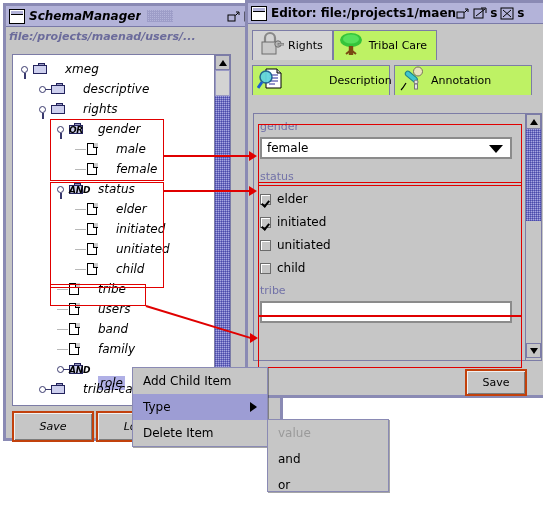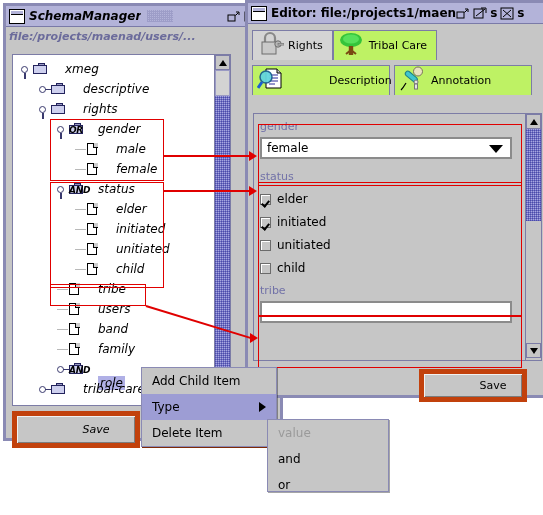--- a/index.html
+++ b/index.html
@@ -60,22 +60,22 @@
   .vscroll .arrow{width:100%;height:15px;background:#c6c6c6;border:1px solid #7c7ca6;
            box-sizing:border-box;display:flex;align-items:center;justify-content:center;}
   .tri-up{width:0;height:0;border-left:4px solid transparent;border-right:4px solid transparent;border-bottom:6px solid #000;}
   .tri-dn{width:0;height:0;border-left:4px solid transparent;border-right:4px solid transparent;border-top:6px solid #000;}
   .thumb-gray{background:#d3d3d3;border:1px solid #9a9ac4;box-sizing:border-box;}
   .track-purple{background:
       repeating-linear-gradient(0deg,#8a8ad0 0 1px,#cfcfef 1px 2px),
       repeating-linear-gradient(90deg,#8a8ad0 0 1px,#cfcfef 1px 2px);
       background-blend-mode:multiply;}
 
-  .btn{background:#c6c6c6;border:5px solid #c2410c;box-shadow:inset 1px 1px 0 #f1f1f1, inset -1px -1px 0 #7c7c7c;
-       font-size:11px;text-align:center;display:flex;align-items:center;justify-content:center;cursor:default;padding-left:40px;}
+  .btn{background:#c6c6c6;border:2px solid #c2410c;box-shadow:inset 1px 1px 0 #f1f1f1, inset -1px -1px 0 #7c7c7c;
+       font-size:11px;text-align:center;display:flex;align-items:center;justify-content:center;cursor:default;}
 
   
   #editor{left:245px;top:0px;width:303px;height:398px;}
   .ed-tabstrip{display:flex;height:32px;align-items:flex-end;padding-left:4px;box-sizing:border-box;}
   .tab{height:30px;display:flex;align-items:center;padding:0 9px 0 4px;box-sizing:border-box;
        background:#bef264;border:1px solid #7c7ca6;border-bottom:none;font-size:11px;gap:4px;}
   .tab.active{background:#d4d4d4;}
   .ed-body{position:absolute;left:5px;top:110px;width:289px;height:248px;background:#c6c6c6;
            border:1px solid #7c7ca6;box-sizing:border-box;overflow:hidden;}
   .field-label{color:#7272a8;font-size:11px;}
@@ -398,21 +398,21 @@
 <div class="aline" style="left:164px;top:190px;width:88px;"></div>
 <div class="ahead" style="left:249px;top:186px;"></div>
 
 <div class="aline" style="left:146px;top:305px;width:110px;transform:rotate(17deg);transform-origin:left center;"></div>
 <div class="ahead" style="left:250px;top:333px;"></div>
 
 <div class="anno" style="left:258px;top:124px;width:264px;height:62px;"></div>
 <div class="anno" style="left:258px;top:182px;width:264px;height:134px;"></div>
 <div class="anno" style="left:258px;top:316px;width:264px;height:52px;"></div>
 
-<div class="menu" id="ctx-menu" style="left:141px;top:367px;width:136px;">
+<div class="menu" id="ctx-menu" style="left:132px;top:367px;width:136px;">
     <div class="mi">
       <span>Add Child Item</span>
     </div>
     <div class="mi hl">
       <span>Type</span>
       <span class="subarrow"></span>
     </div>
     <div class="mi">
       <span>Delete Item</span>
     </div>

